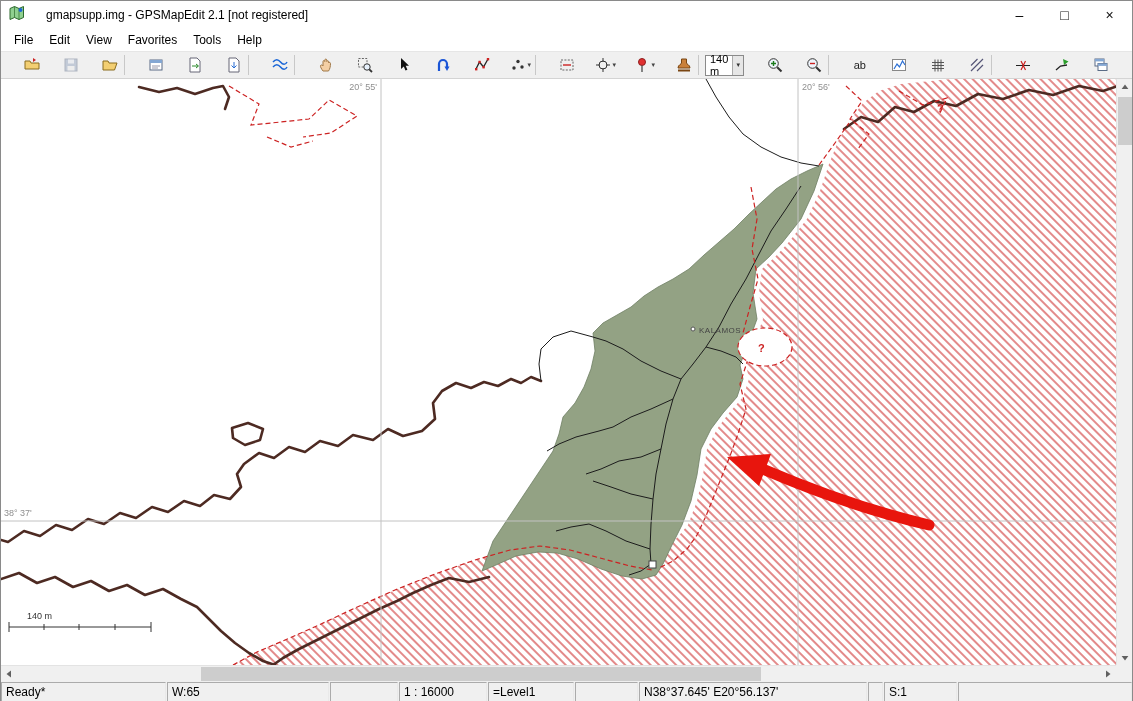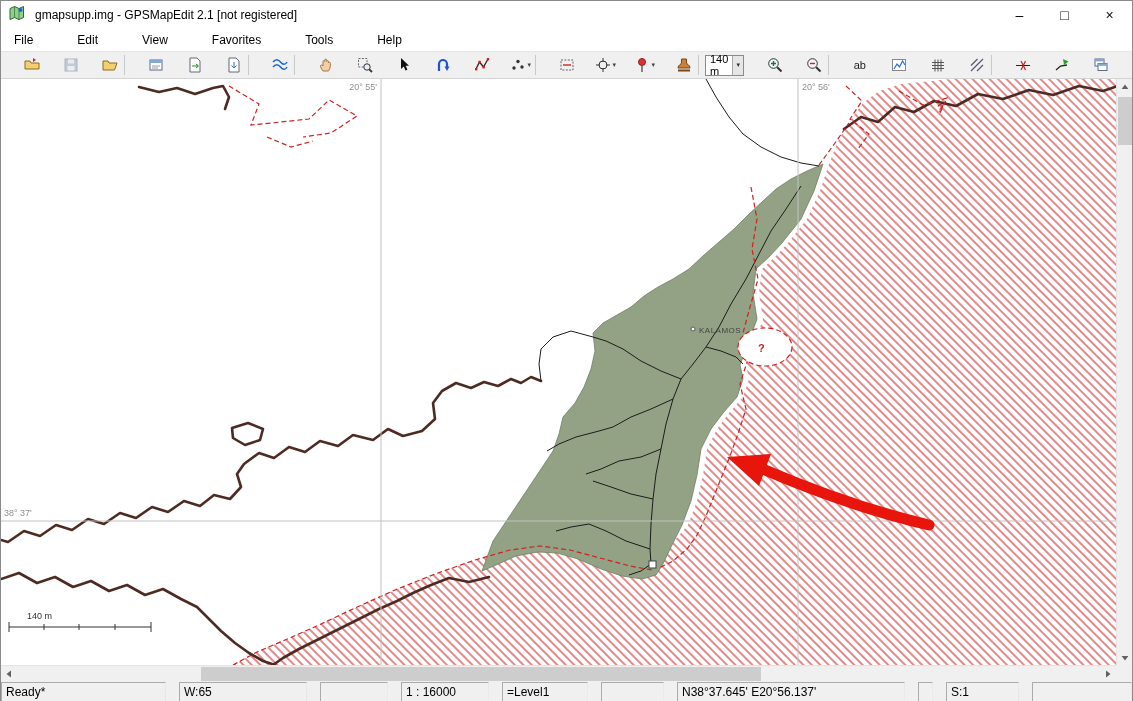--- a/index.html
+++ b/index.html
@@ -1,26 +1,26 @@
 <!DOCTYPE html>
 <html><head>
 <meta charset="utf-8">
 <style>
   * { box-sizing: border-box; margin: 0; padding: 0; }
   body { width: 1133px; height: 701px; font-family: "Liberation Sans", sans-serif; background: #fff; overflow: hidden; }
   #app { width: 1133px; height: 701px; display: flex; flex-direction: column; border: 1px solid #8a8a8a; background: #fff; }
 
   
-  .titlebar { flex: 0 0 28px; background: #fff; display: flex; align-items: center; padding-left: 8px; gap: 10px; }
+  .titlebar { flex: 0 0 28px; background: #fff; display: flex; align-items: center; padding-left: 8px; gap: 21px; }
   .titlebar .title { font-size: 12px; color: #000; }
   .wctrls { margin-left: auto; display: flex; height: 28px; }
   .wctrl { width: 45px; display: flex; align-items: center; justify-content: center; font-size: 14px; color: #111; }
 
   
-  .menubar { flex: 0 0 22px; background: #fff; display: flex; align-items: center; padding-left: 5px; gap: 28px; }
+  .menubar { flex: 0 0 22px; background: #fff; display: flex; align-items: center; padding-left: 5px; }
   .menuitem { padding: 2px 8px; font-size: 12px; color: #000; }
 
   
   .toolbar { flex: 0 0 28px; background: #f0f0f0; border-top: 1px solid #e6e6e6; border-bottom: 1px solid #d4d4d4; display: flex; align-items: center; padding: 0 3px; }
   .tbtn { height: 24px; min-width: 23px; display: flex; align-items: center; justify-content: center; padding: 0 1px; margin-left: 16px; }
   .tbtn svg { display: block; }
   .tbtn .txt { font-size: 11px; color: #222; }
   .tbtn .gtxt { font-size: 13px; font-weight: bold; color: #3b78e7; }
   .tbtn.disabled { opacity: .4; }
   .dd { font-size: 7px; color: #444; margin-left: 2px; }
@@ -38,21 +38,21 @@
   .vthumb { position: absolute; left: 1px; top: 18px; width: 14px; height: 48px; background: #cdcdcd; }
   .hrow { flex: 0 0 16px; display: flex; }
   .hscroll { width: 1117px; background: #f0f0f0; border-top: 1px solid #e3e3e3; position: relative; }
   .hscroll .sarrow { position: absolute; left: 0; top: 0; }
   .hscroll .sarrow.right { left: auto; right: 0; }
   .hthumb { position: absolute; top: 1px; left: 200px; width: 560px; height: 14px; background: #cdcdcd; }
   .corner { width: 16px; background: #f0f0f0; }
   .sarrow { width: 16px; height: 15px; display: flex; align-items: center; justify-content: center; }
 
   
-  .statusbar { flex: 0 0 21px; background: #f0f0f0; display: flex; gap: 13px; padding-top: 1px; font-size: 12px; }
+  .statusbar { flex: 0 0 21px; background: #f0f0f0; display: flex; gap: 1px; padding-top: 1px; font-size: 12px; }
   .seg { border: 1px solid; border-color: #ababab #e9e9e9 #e9e9e9 #ababab; padding: 0 4px; display: flex; align-items: center; white-space: nowrap; overflow: hidden; background: #f0f0f0; }
 </style>
 </head>
 <body>
 
 <div id="app">
 
   <div class="titlebar">
     <span><svg width="16" height="16">
           <path d="M1 3.5L5.5 1.5 10 3.5 14.5 1.5V12.5L10 14.5 5.5 12.5 1 14.5z" fill="#8fd08f" stroke="#2d6a2d"></path>
@@ -433,21 +433,21 @@
           <svg width="8" height="8">
             <path d="M2 0.6L6.5 4 2 7.4z" fill="#606060"></path>
           </svg>
         </div>
     </div>
     <div class="corner"></div>
   </div>
 
   <div class="statusbar">
     <div class="seg" style="width:165px">Ready*</div>
-    <div class="seg" style="width:128px">W:65</div>
+    <div class="seg" style="width:162px">W:65</div>
     <div class="seg" style="width:68px"></div>
     <div class="seg" style="width:88px">1 : 16000</div>
     <div class="seg" style="width:86px">=Level1</div>
     <div class="seg" style="width:63px"></div>
     <div class="seg" style="width:228px">N38°37.645' E20°56.137'</div>
     <div class="seg" style="width:15px"></div>
     <div class="seg" style="width:73px">S:1</div>
     <div class="seg" style="flex:1"></div>
   </div>
 

